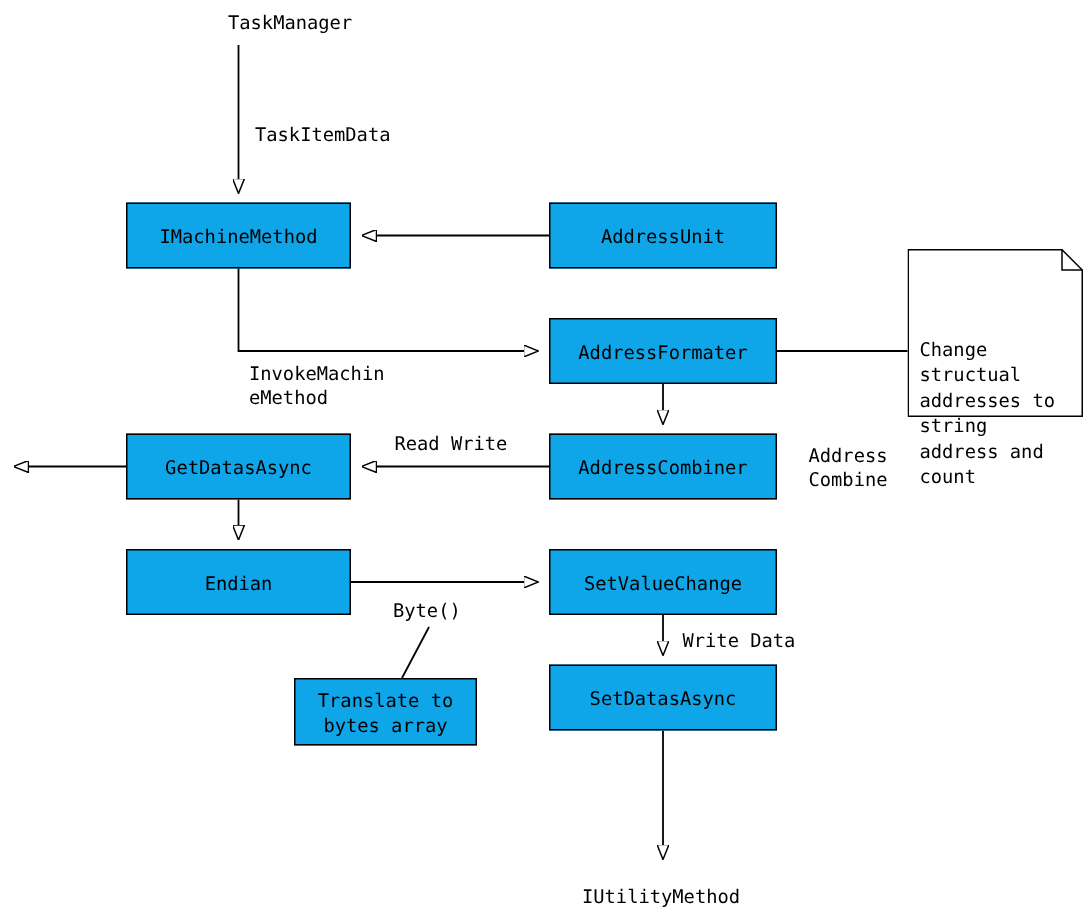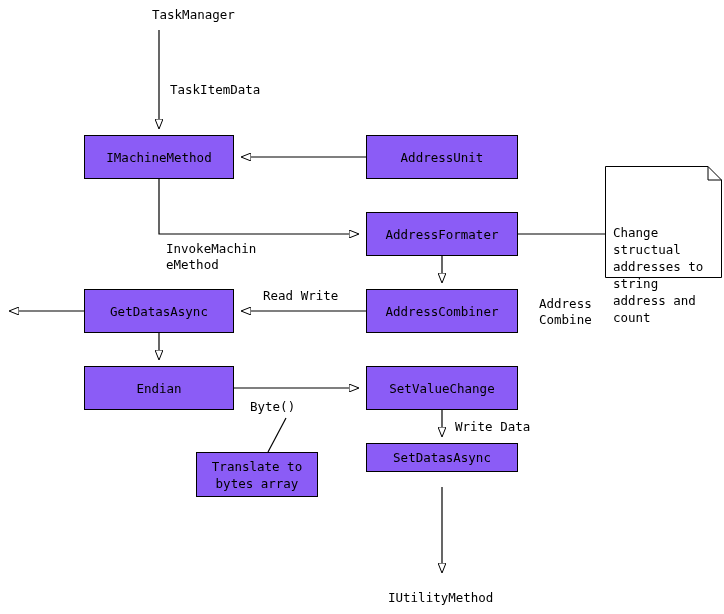--- a/index.html
+++ b/index.html
@@ -11,21 +11,21 @@
     position: relative;
     width: 724px;
     height: 614px;
     background: #ffffff;
     font-family: "DejaVu Sans Mono", monospace;
     overflow: hidden;
   }
   .node {
     position: absolute;
     border: 1px solid #000000;
-    background: #8b5cf6;
+    background: #0ea5e9;
     display: flex;
     align-items: center;
     justify-content: center;
     font-family: "DejaVu Sans Mono", monospace;
     font-size: 12.5px;
     color: #000000;
     box-sizing: border-box;
     white-space: nowrap;
   }
   .label {
@@ -132,40 +132,40 @@
   </div>
 
   <div class="node" style="left:84px; top:366px; width:150px; height:44px;">
     <span>Endian</span>
   </div>
 
   <div class="node" style="left:366px; top:366px; width:152px; height:44px;">
     <span>SetValueChange</span>
   </div>
 
-  <div class="node" style="left:366px; top:443px; width:152px; height:29px;">
+  <div class="node" style="left:366px; top:443px; width:152px; height:44px;">
     <span>SetDatasAsync</span>
   </div>
 
   <div class="node" style="left:196px; top:452px; width:122px; height:45px;">
     <span style="white-space:pre; text-align:center; line-height:17px;">Translate to
 bytes array</span>
   </div>
 
   <div class="label" style="left:113px; top:7px;margin-left:39px;">TaskManager</div>
 
   <div class="label" style="left:170px; top:82px;">TaskItemData</div>
 
   <div class="label" style="left:166px; top:241px;">InvokeMachin
 eMethod</div>
 
   <div class="label" style="left:263px; top:288px;">Read Write</div>
 
   <div class="label" style="left:539px; top:296px;">Address
 Combine</div>
 
-  <div class="label" style="left:250px; top:399px;">Byte()</div>
+  <div class="label" style="left:262px; top:399px;">Byte()</div>
 
   <div class="label" style="left:455px; top:419px;">Write Data</div>
 
   <div class="label" style="left:388px; top:590px;text-align:right;">IUtilityMethod</div>
 
 </div>
 
 </body></html>

